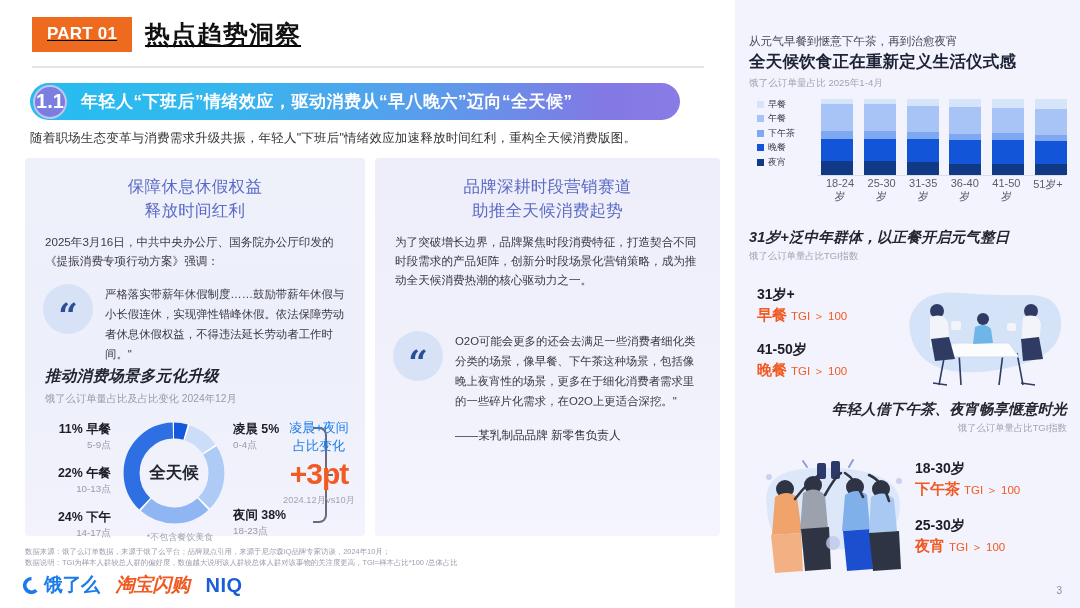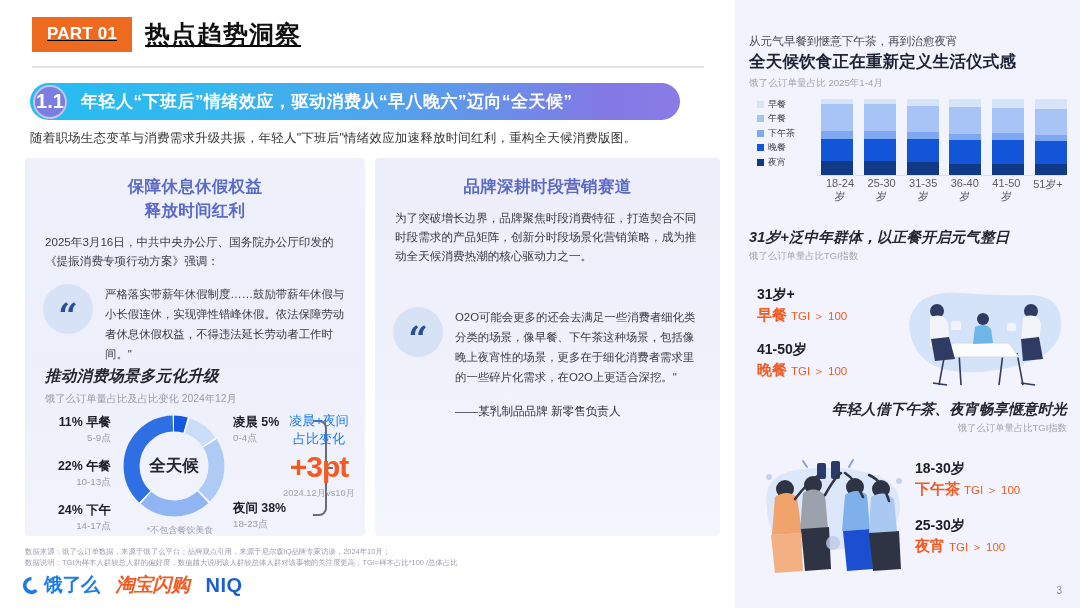--- a/index.html
+++ b/index.html
@@ -54,21 +54,21 @@
   }
 
   
   .card {
     position: absolute; top: 158px; height: 378px; border-radius: 4px;
   }
   .card-left { left: 25px; width: 340px; background: linear-gradient(180deg,#EEF0FA 0%, #EDEFFA 55%, #F2F3FC 100%); }
   .card-right { left: 375px; width: 345px; background: linear-gradient(180deg,#EDEEF9 0%, #F0F1FB 60%, #F4F5FD 100%); }
 
   .card-h {
-    text-align: center; color: #5B6AC4; font-weight: bold; font-size: 16.5px;
+    text-align: center; color: #5B6AC4; font-weight: normal; font-size: 16.5px;
     line-height: 24px; padding-top: 16px; letter-spacing: .3px;
   }
   .card-body {
     margin: 10px 20px 0 20px; font-size: 11.6px; color: #3a3a44; line-height: 19px;
   }
 
   
   .quote-wrap { position: relative; margin: 14px 20px 0 18px; }
   .quote-bubble {
     position: absolute; left: 0; top: 0; width: 50px; height: 50px; border-radius: 50%;
@@ -82,21 +82,21 @@
   .quote-attrib { margin-left: 62px; margin-top: 17px; font-size: 11.6px; color: #2f2f3a; }
 
   
   .donut-sec { position: absolute; left: 0; top: 208px; width: 340px; }
   .donut-title {
     margin-left: 20px; font-size: 15.5px; font-weight: bold; font-style: italic;
     color: #23262E; letter-spacing: .3px;
   }
   .donut-sub { margin-left: 20px; margin-top: 5px; font-size: 10.3px; color: #9a9aa8; }
 
-  .donut-row { position: relative; margin-top: 4px; height: 122px; padding-left: 18px; }
+  .donut-row { position: relative; margin-top: 11px; height: 122px; padding-left: 18px; }
   .donut-labels-l { position: absolute; left: 8px; top: 4px; width: 78px; text-align: right; }
   .lab-main { font-size: 12.4px; font-weight: bold; color: #1d1d26; }
   .lab-sub  { font-size: 9.8px; color: #9a9aa8; margin-top: 1px; }
   .lab-gap  { height: 13px; }
 
   .donut-holder { position: absolute; left: 93px; top: 0px; width: 112px; height: 112px; }
   .donut-center {
     position: absolute; left: 0; top: 0; width: 112px; height: 112px;
     display: flex; align-items: center; justify-content: center;
     font-size: 16.5px; font-weight: bold; color: #23262E;
@@ -258,20 +258,21 @@
             <div class="pt-foot">2024.12月vs10月</div>
           </div>
 
         </div>
       </div>
     </div>
 
     <div class="card card-right">
       <div class="card-h">
         <div>品牌深耕时段营销赛道</div>
+        <div>助推全天候消费起势</div>
       </div>
       <div class="card-body">为了突破增长边界，品牌聚焦时段消费特征，打造契合不同时段需求的产品矩阵，创新分时段场景化营销策略，成为推动全天候消费热潮的核心驱动力之一。</div>
 
       <div class="quote-wrap" style="margin-top:42px;">
         <div class="quote-bubble">
           <span class="quote-mark">“</span>
         </div>
         <div class="quote-text">O2O可能会更多的还会去满足一些消费者细化类分类的场景，像早餐、下午茶这种场景，包括像晚上夜宵性的场景，更多在于细化消费者需求里的一些碎片化需求，在O2O上更适合深挖。"</div>
         <div class="quote-attrib">——某乳制品品牌 新零售负责人</div>
       </div>

